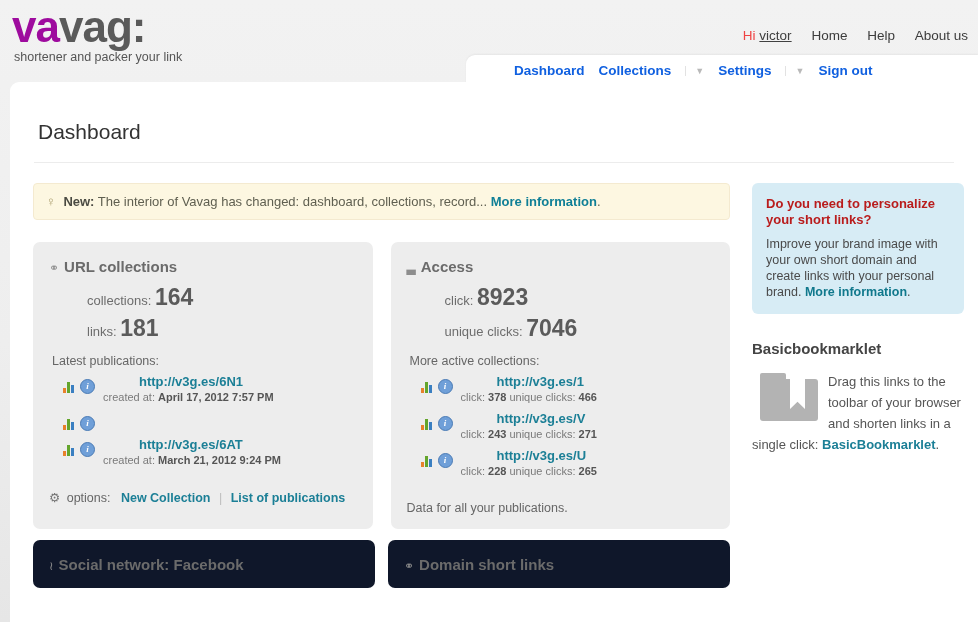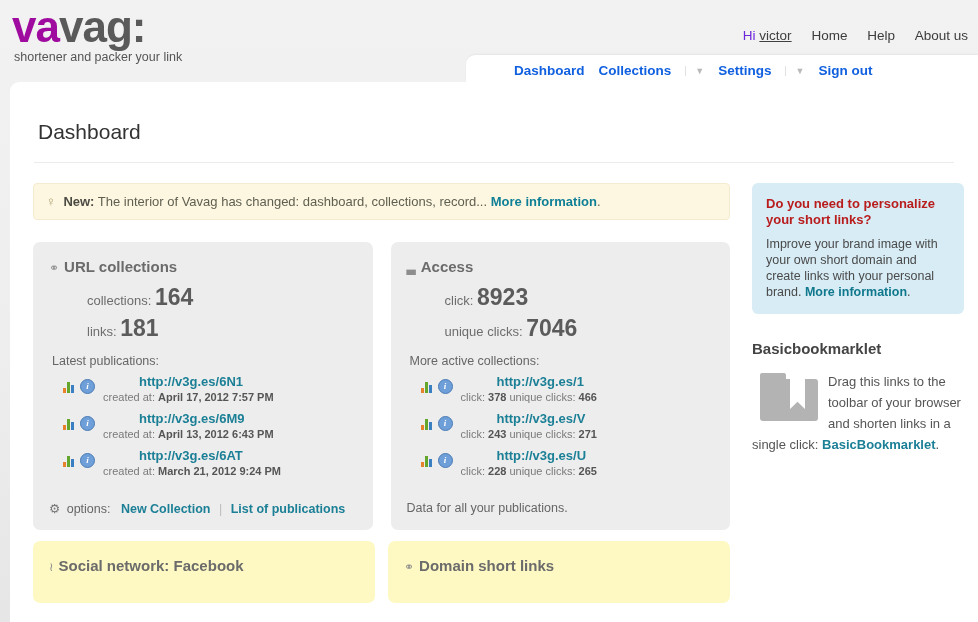--- a/index.html
+++ b/index.html
@@ -40,21 +40,21 @@
     font-size: 12.5px;
     color: #555;
   }
   .top-links {
     position: absolute;
     right: 10px;
     top: 28px;
     font-size: 13.5px;
     white-space: nowrap;
   }
-  .top-links .hi { color: #6d28d9; }
+  .top-links .hi { color: #ef4444; }
   .top-links .user {
     color: #404040;
     text-decoration: underline;
     cursor: pointer;
   }
   .top-links a.plain {
     color: #3c3c3c;
     text-decoration: none;
     margin-left: 16px;
     cursor: pointer;
@@ -264,24 +264,24 @@
     color: #bdbdbd;
     margin: 0 5px;
   }
 
   .panels-bottom {
     display: flex;
     margin-top: 11px;
     gap: 13px;
   }
   .panel-bottom {
-    background: #fef9c3;
+    background: #0f172a;
     border-radius: 7px;
     width: 342px;
-    height: 62px;
+    height: 48px;
     box-sizing: border-box;
     padding: 16px 16px 0 16px;
   }
 
   
   .promo {
     margin-top: 20px;
     background: #d7ecf5;
     border-radius: 6px;
     padding: 13px 14px 14px 14px;
@@ -428,24 +428,20 @@
               </span>
             </div>
             <div class="item">
               <span class="item-icons">
                 <span class="bar-icon">
                     <i></i>
                     <i></i>
                     <i></i>
                   </span>
                 <span class="info-icon">i</span>
-              </span>
-              <span class="item-text">
-                <a class="item-link">http://v3g.es/6M9</a>
-                <span class="item-meta"><span>created at:</span> <b>April 13, 2012 6:43 PM</b></span>
               </span>
             </div>
             <div class="item">
               <span class="item-icons">
                 <span class="bar-icon">
                     <i></i>
                     <i></i>
                     <i></i>
                   </span>
                 <span class="info-icon">i</span>

